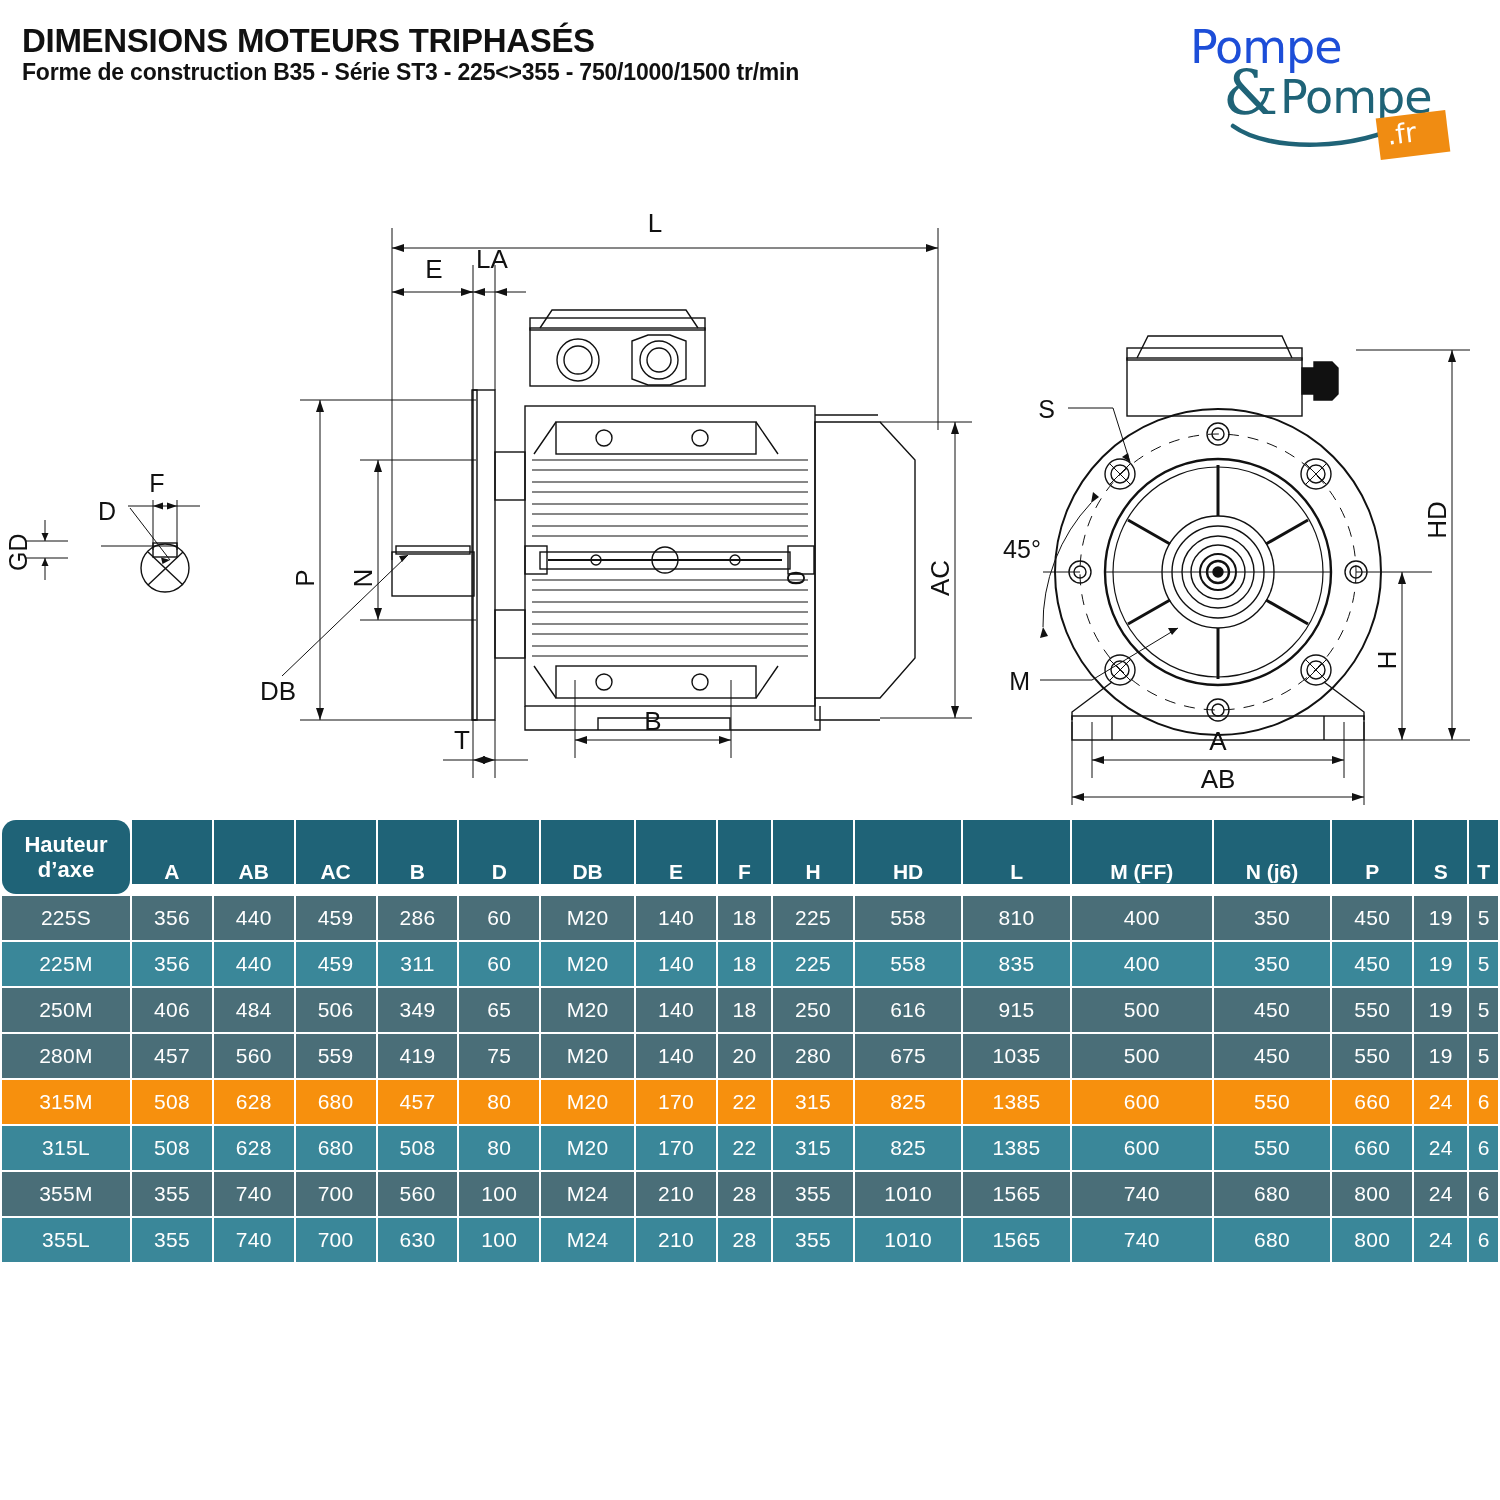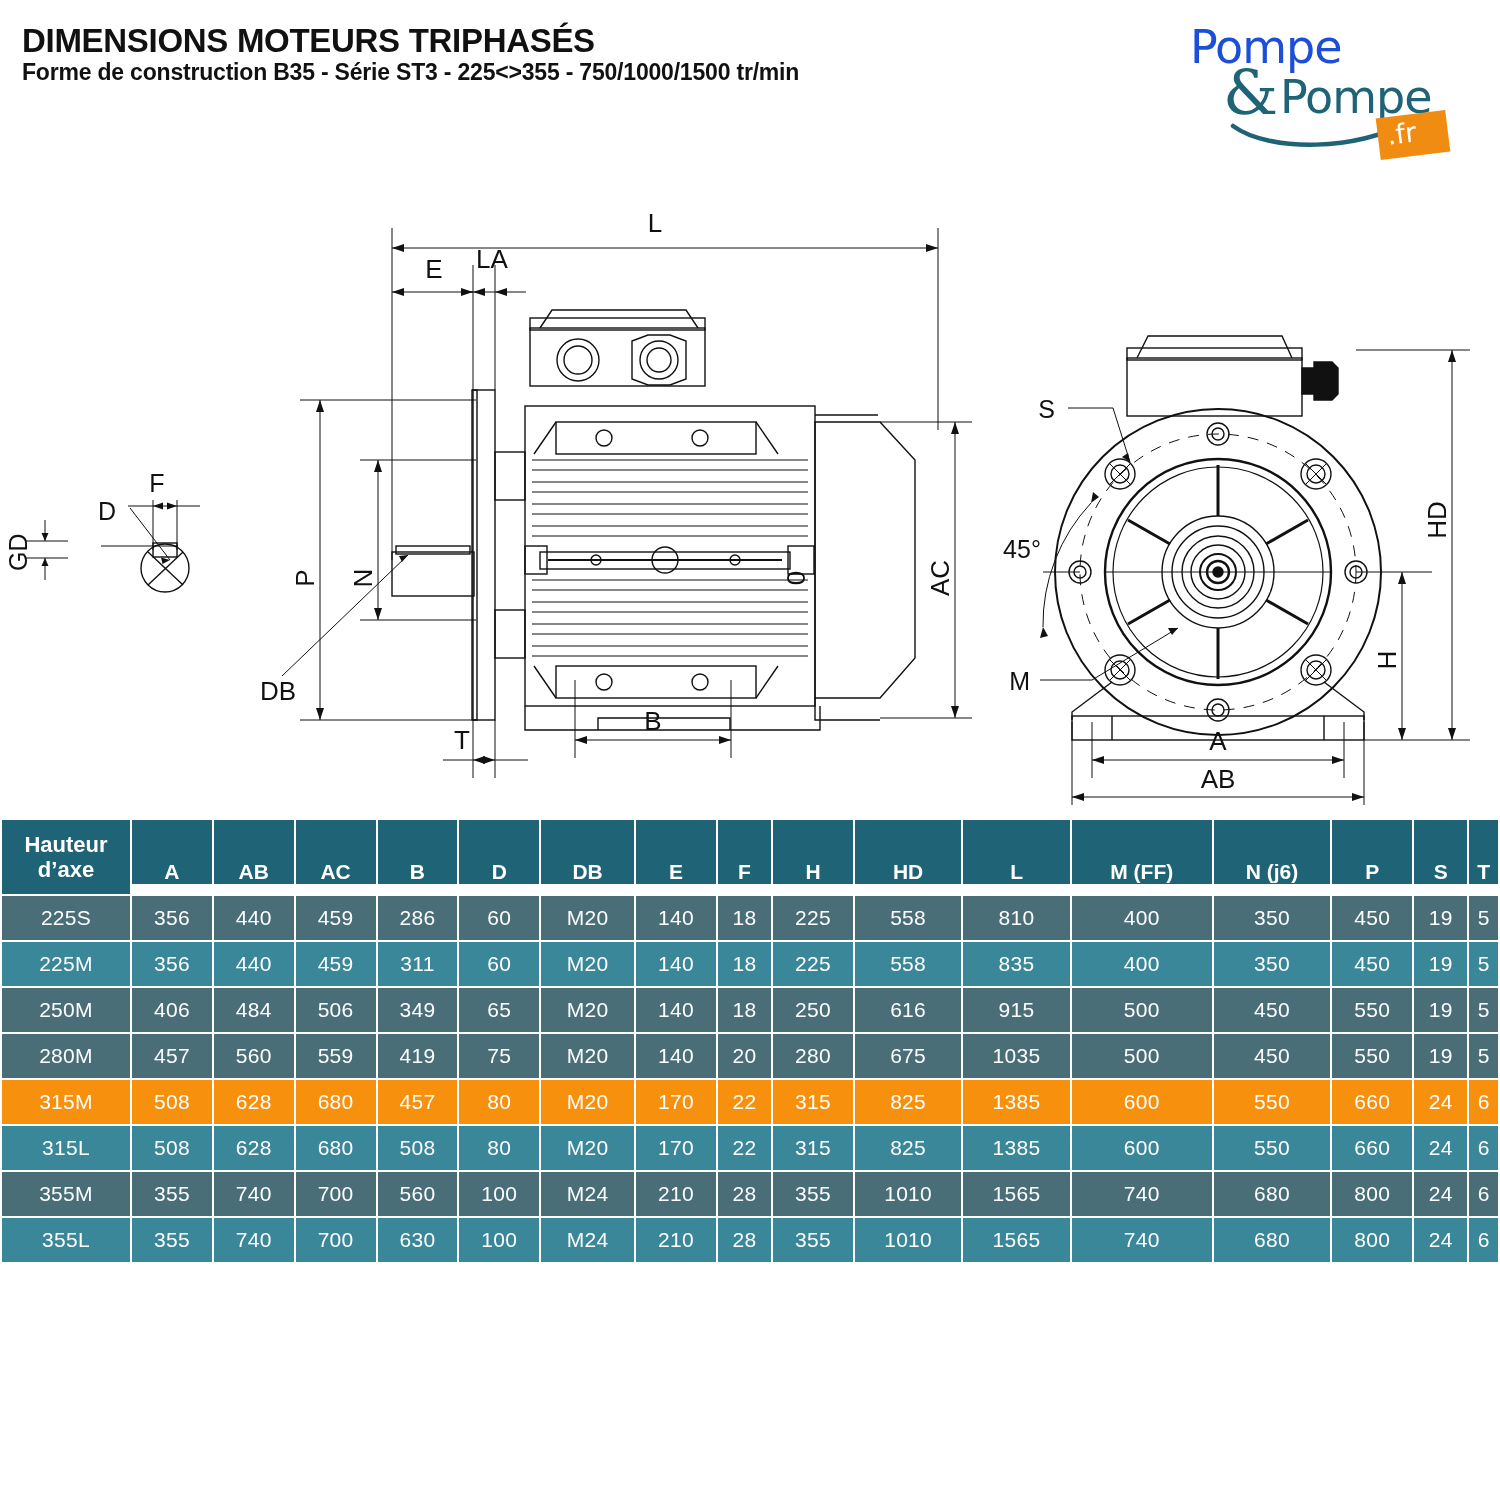--- a/index.html
+++ b/index.html
@@ -67,21 +67,21 @@
     text-align:center; vertical-align:middle;
     color:#ffffff;
     font-size:21px;
     padding:0;
     height:44px;
   }
   #spec-table thead th {
     background:#1f6377; font-weight:bold; font-size:21px;
   }
   #spec-table thead th.axis-head {
-    font-size:22px; line-height:1.15; padding:4px 16px;
+    font-size:22px; line-height:1.15; padding:4px 16px;border-radius:14px;
   }
   #spec-table tbody tr.rowA td { background:#4a6e78; }
   #spec-table tbody tr.rowB td { background:#3a8799; }
   #spec-table tbody tr.rowHL td { background:#f7900d; }
   #spec-table tbody td { font-weight:normal; letter-spacing:0.3px; }
   #spec-table col.c-axis { width:128px; }
 </style>
 </head>
 <body>
 

